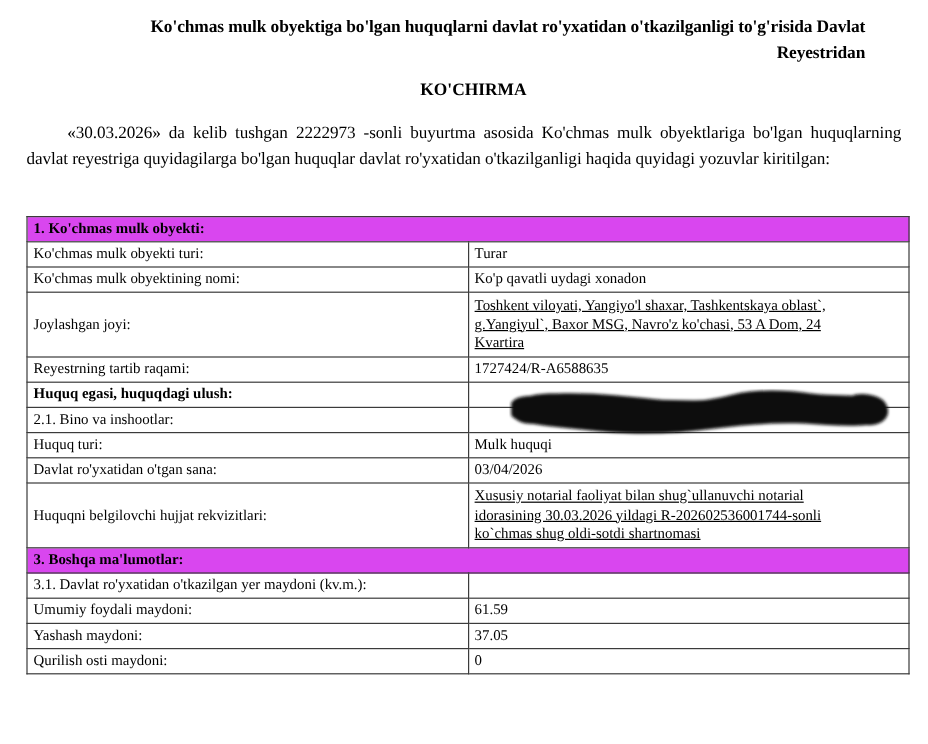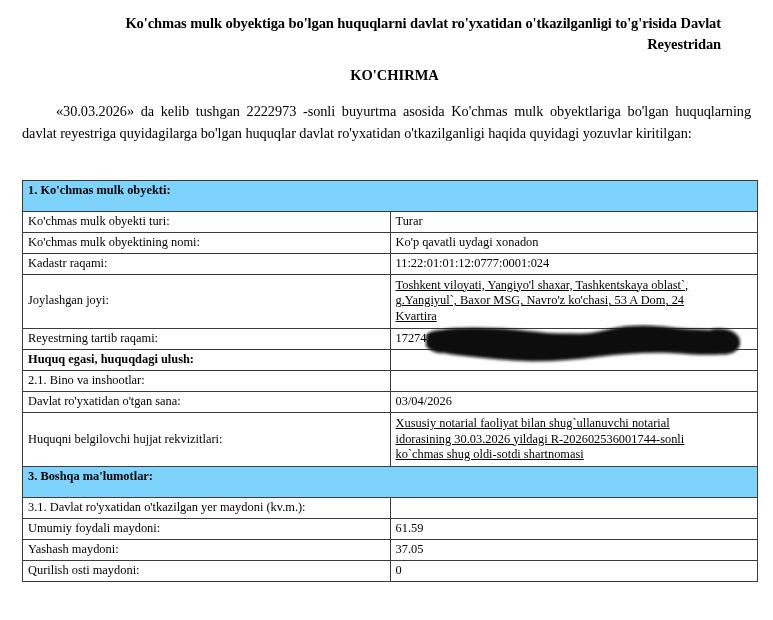--- a/index.html
+++ b/index.html
@@ -62,24 +62,24 @@
   .reg-table td {
     border: 1px solid #3b3b3b;
     padding: 2px 4px 2px 5px;
     vertical-align: middle;
     word-wrap: break-word;
   }
   .reg-table td.label { width: 414px; }
   .reg-table td.value { width: 320px; }
 
   .row-section td {
-    background: #7dd3fc;
+    background: #d946ef;
     font-weight: bold;
     padding-top: 2px;
-    padding-bottom: 12px;
+    padding-bottom: 2px;
   }
   .row-bold td {
     font-weight: bold;
   }
   td.top-align { vertical-align: top; padding-top: 3px; padding-bottom: 3px; }
 
   .cell-lines { display: block; text-decoration: underline; }
   .cell-lines > span { display: block; }
 
   
@@ -108,24 +108,20 @@
         <td colspan="2">1. Ko'chmas mulk obyekti:</td>
       </tr>
 
       <tr>
         <td class="label">Ko'chmas mulk obyekti turi:</td>
         <td class="value">Turar</td>
       </tr>
       <tr>
         <td class="label">Ko'chmas mulk obyektining nomi:</td>
         <td class="value">Ko'p qavatli uydagi xonadon</td>
-      </tr>
-      <tr>
-        <td class="label">Kadastr raqami:</td>
-        <td class="value">11:22:01:01:12:0777:0001:024</td>
       </tr>
 
       <tr>
         <td class="label">Joylashgan joyi:</td>
         <td class="value top-align">
           <span class="cell-lines">
             <span>Toshkent viloyati, Yangiyo'l shaxar, Tashkentskaya oblast`,</span>
             <span>g.Yangiyul`, Baxor MSG, Navro'z ko'chasi, 53 A Dom, 24</span>
             <span>Kvartira</span>
           </span>
@@ -139,20 +135,24 @@
 
 
       <tr class="row-bold">
         <td class="label">Huquq egasi, huquqdagi ulush:</td>
         <td class="value"></td>
       </tr>
 
       <tr>
         <td class="label">2.1. Bino va inshootlar:</td>
         <td class="value"></td>
+      </tr>
+      <tr>
+        <td class="label">Huquq turi:</td>
+        <td class="value">Mulk huquqi</td>
       </tr>
       <tr>
         <td class="label">Davlat ro'yxatidan o'tgan sana:</td>
         <td class="value">03/04/2026</td>
       </tr>
 
       <tr>
         <td class="label">Huquqni belgilovchi hujjat rekvizitlari:</td>
         <td class="value top-align">
           <span class="cell-lines">

